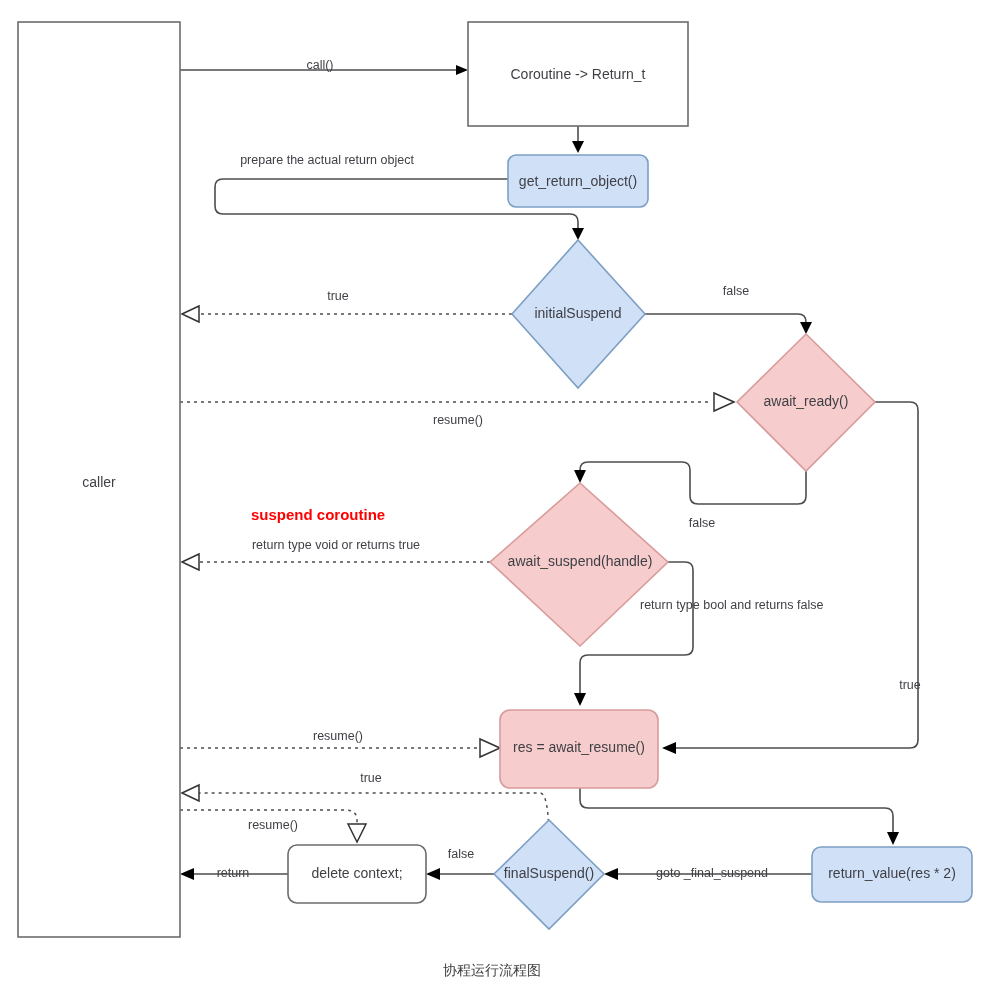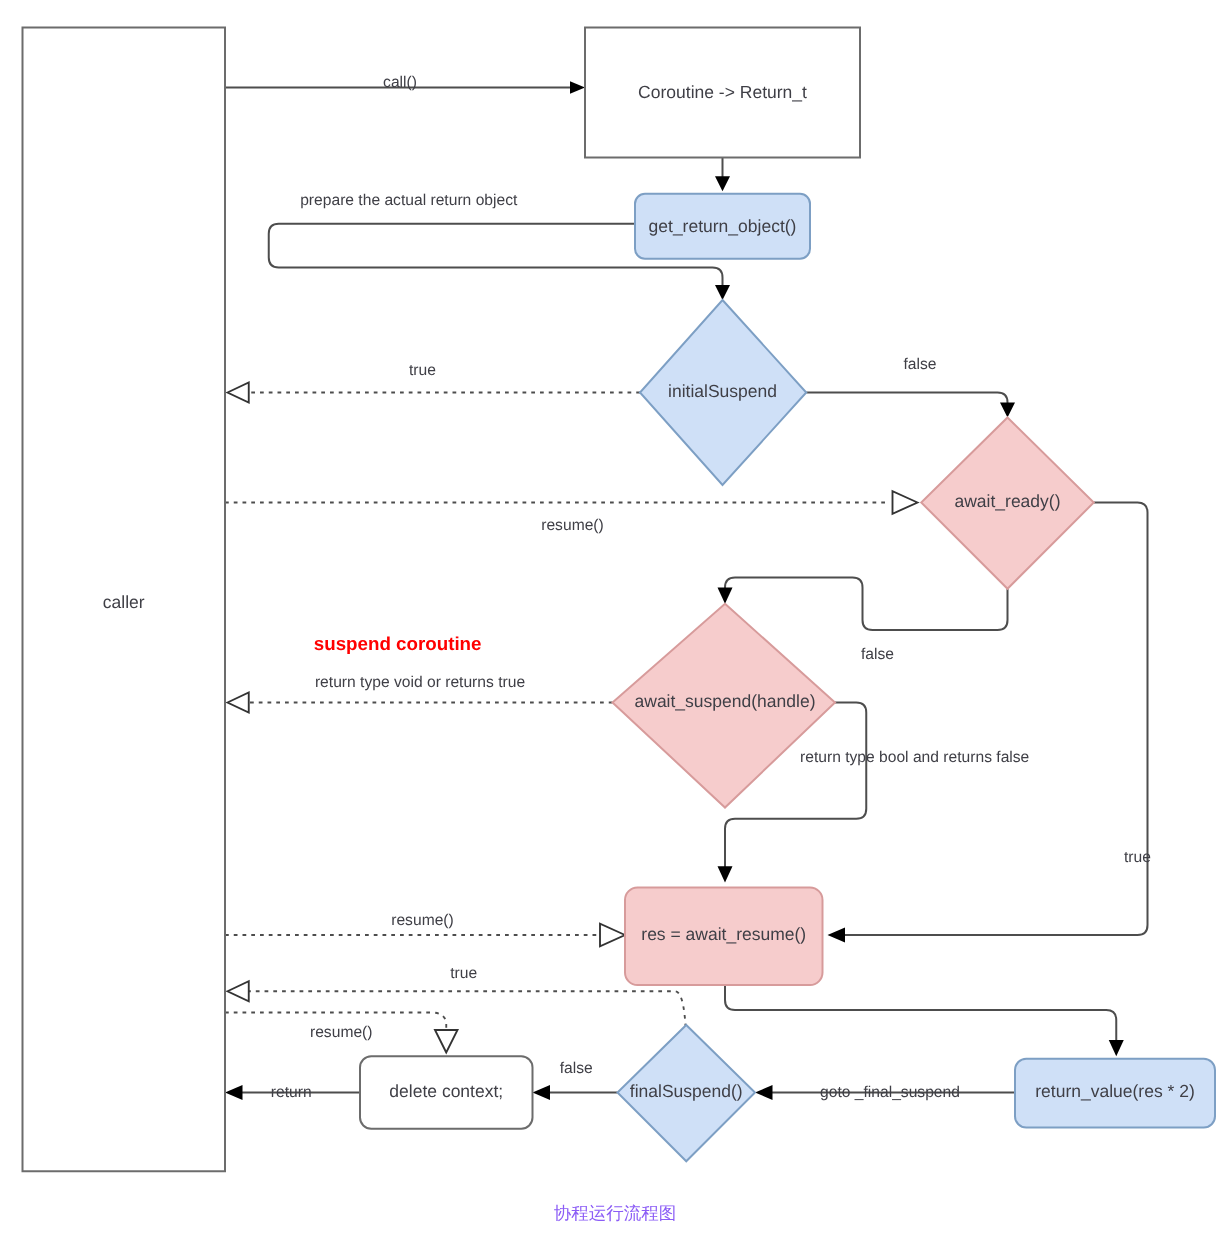--- a/index.html
+++ b/index.html
@@ -92,21 +92,21 @@
     stroke-linejoin: miter;
   }
   .caption {
     position: absolute;
     left: 0;
     top: 962px;
     width: 984px;
     text-align: center;
     font-family: "Liberation Sans", sans-serif;
     font-size: 14px;
-    color: #8b5cf6;
+    color: #404040;
   }
 </style>
 </head>
 <body>
 
 <div id="diagram-root">
 
   <svg id="flow" viewBox="0 0 984 996" xmlns="http://www.w3.org/2000/svg">
 
     <g>

